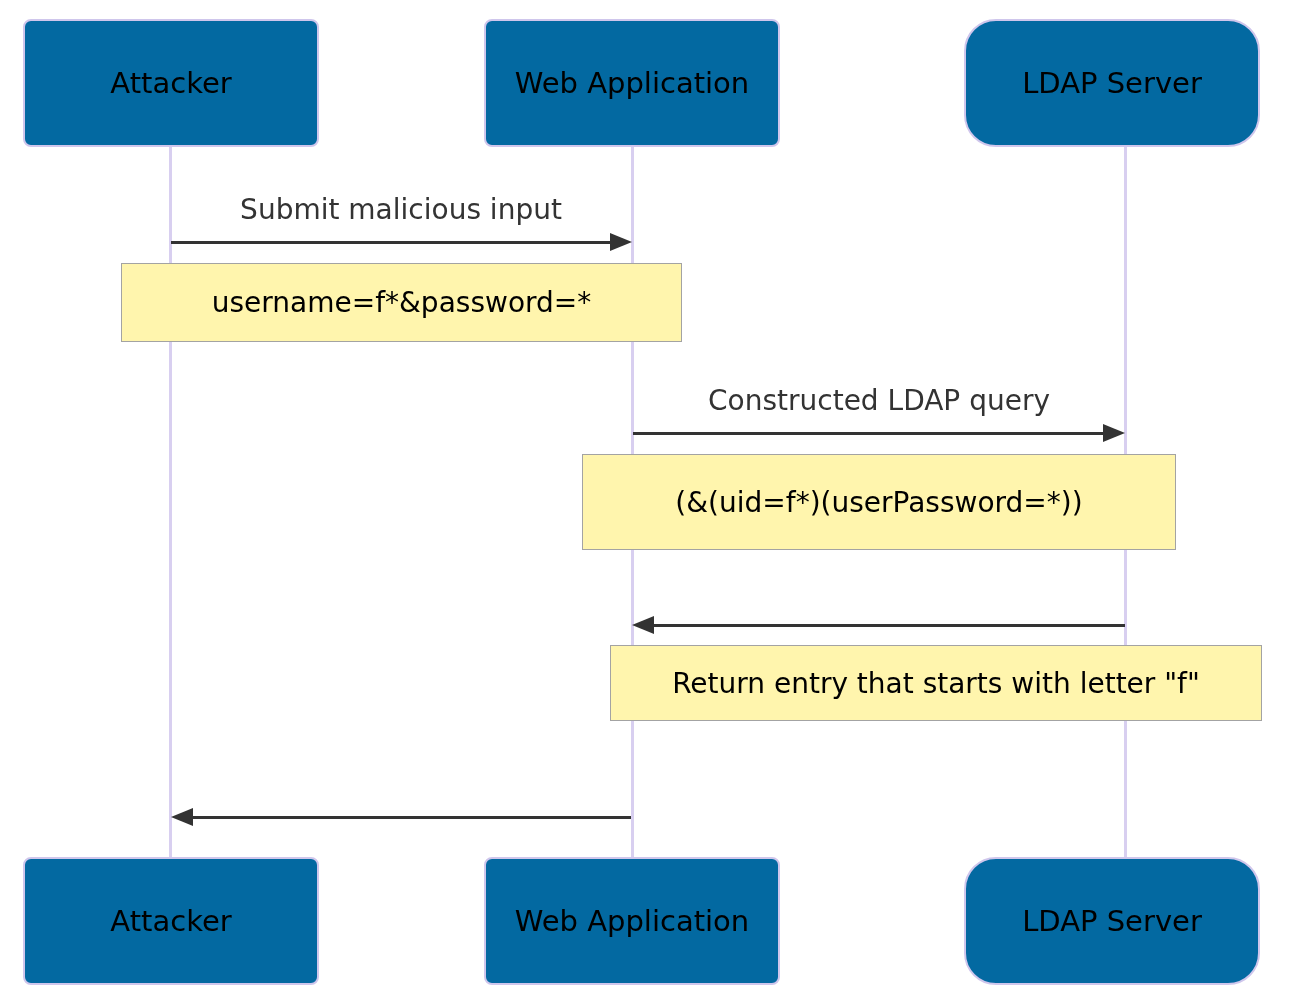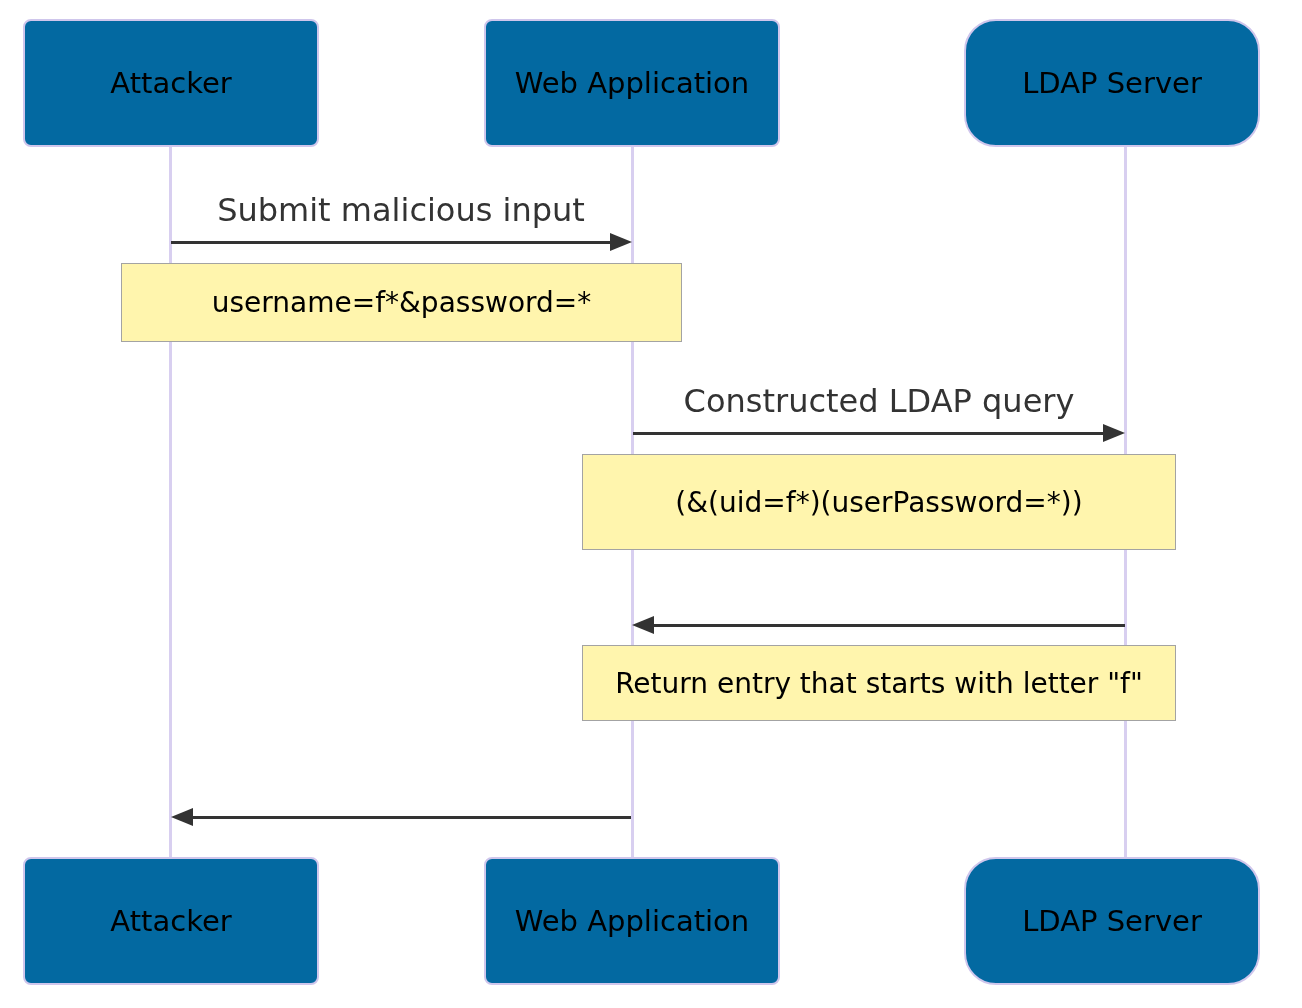--- a/index.html
+++ b/index.html
@@ -41,21 +41,21 @@
   }
   .actor.row-top { top: 19px; }
   .actor.row-bottom { top: 857px; }
   .col-attacker { left: 23px; }
   .col-webapp   { left: 484px; }
   .col-ldap     { left: 964px; border-radius: 32px; }
 
   
   .msg-label {
     position: absolute;
-    font-size: 32px;
+    font-size: 28px;
     line-height: 36px;
     color: #333333;
     text-align: center;
     white-space: nowrap;
     z-index: 3;
   }
   .ml-1 { left: 171px; width: 460px; top: 192px; }
   .ml-2 { left: 633px; width: 492px; top: 383px; }
   .ml-3 { left: 633px; width: 492px; top: 575px; }
   .ml-4 { left: 171px; width: 460px; top: 767px; }
@@ -97,21 +97,21 @@
     display: flex;
     align-items: center;
     justify-content: center;
     font-size: 28px;
     color: #000000;
     white-space: nowrap;
     z-index: 4;
   }
   .note-1 { left: 121px; top: 263px; width: 561px; height: 79px; }
   .note-2 { left: 582px; top: 454px; width: 594px; height: 96px; }
-  .note-3 { left: 582px; top: 645px; width: 594px; height: 76px; }
+  .note-3 { left: 610px; top: 645px; width: 652px; height: 76px; }
 </style>
 </head>
 <body>
 
 <div class="diagram">
 
   <div class="lifeline ll-attacker"></div>
   <div class="lifeline ll-webapp"></div>
   <div class="lifeline ll-ldap"></div>
 

